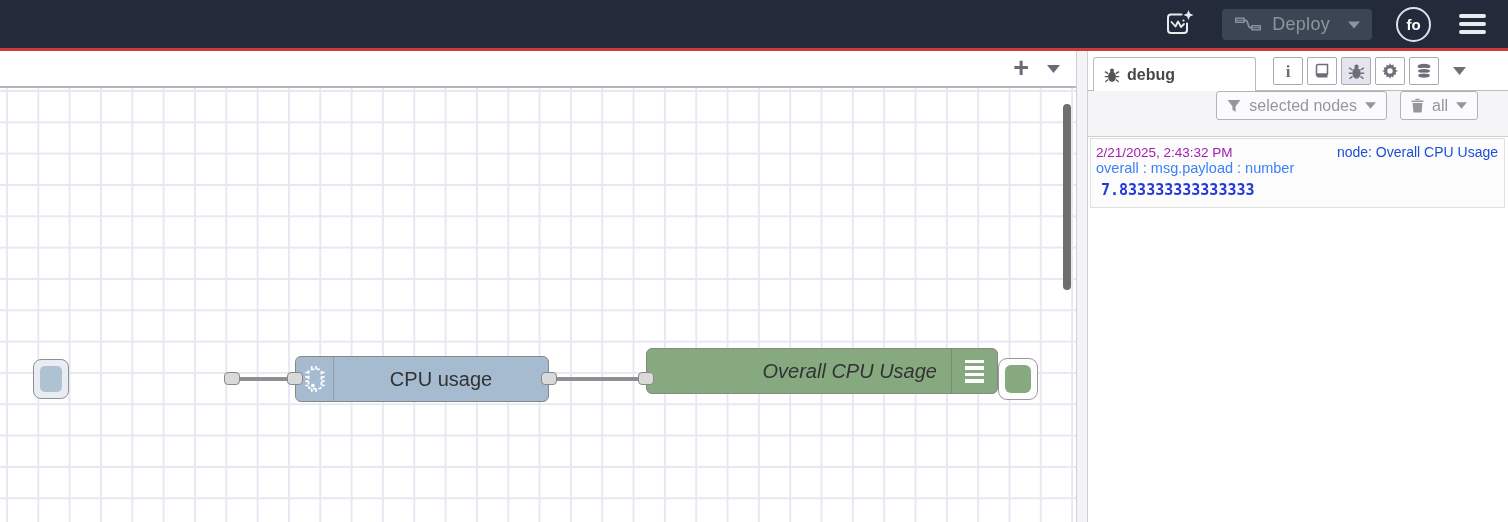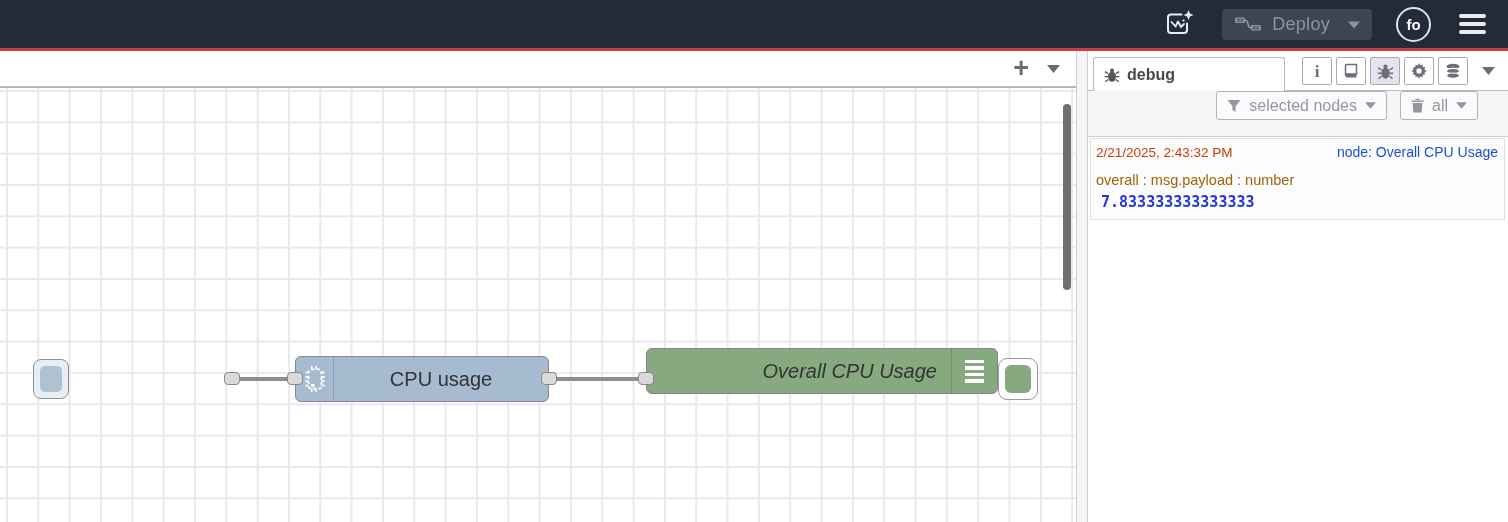--- a/index.html
+++ b/index.html
@@ -89,21 +89,21 @@
 
   
   .splitter { width:12px; height:471px; background:#f4f4f6;
               border-left:1px solid #cfcfd4; border-right:1px solid #cfcfd4; cursor:col-resize; }
 
   
   .sidebar { width:420px; height:471px; background:#fff; display:flex; flex-direction:column; }
 
   .sb-tabbar { height:40px; flex:none; display:flex; align-items:flex-end;
                border-bottom:1px solid #bbb; background:#fff; position:relative; }
-  .sb-tab { margin-left:5px; width:192px; height:34px; background:#fff;
+  .sb-tab { margin-left:5px; width:163px; height:34px; background:#fff;
             border:1px solid #bbb; border-bottom:none; border-radius:3px 3px 0 0;
             margin-bottom:-1px; display:flex; align-items:center; gap:7px; padding-left:10px;
             cursor:pointer; z-index:2; }
   .sb-tab-label { font-size:16px; font-weight:700; color:#484848; }
   .sb-iconbtns { display:flex; gap:4px; margin-left:17px; margin-bottom:5px; }
   .sb-iconbtn { width:30px; height:28px; border:1px solid #a9a9b0; background:#fff; border-radius:2px;
                 display:flex; align-items:center; justify-content:center; color:#6e6e76; cursor:pointer; }
   .sb-iconbtn.active { background:#e4e4ee; }
   .sb-iconbtn .serif-i { font-family:"Liberation Serif", serif; font-weight:700; font-size:17px; line-height:1; }
   .sb-caret { margin-left:14px; margin-bottom:12px; color:#6e6e76; background:none; border:none; cursor:pointer; }
@@ -112,23 +112,23 @@
                 display:flex; align-items:flex-start; justify-content:flex-end; gap:13px; padding-right:30px; }
   .sb-filter-btn, .sb-clear-btn { height:29px; border:1px solid #b2b2bb; border-radius:3px;
                 background:#fbfbfd; color:#96969e; font-size:16px; display:flex; align-items:center;
                 gap:8px; padding:0 10px; cursor:pointer; }
   .sb-filter-btn svg, .sb-clear-btn svg { flex:none; }
 
   .msg-list { flex:1; overflow:auto; background:#fff; }
   .debug-msg { margin:1px 3px 0 2px; background:#fcfcfc; border:1px solid #e0e0e0;
                padding:5px 6px 8px 5px; }
   .msg-meta { display:flex; justify-content:space-between; align-items:baseline; }
-  .msg-time { font-size:13.5px; color:#c2410c; }
+  .msg-time { font-size:13.5px; color:#a21caf; }
   .msg-source { font-size:14px; color:#1d4ed8; }
-  .msg-prop { font-size:14.5px; color:#a16207; margin-top:12px; }
+  .msg-prop { font-size:14.5px; color:#3b82f6; margin-top:0; }
   .msg-value { font-family:"DejaVu Sans Mono", monospace; font-size:15px; font-weight:600;
                color:#2438d8; margin-top:5px; padding-left:5px; }
 </style>
 </head>
 <body>
 
 <div class="app">
 
   <div class="header">
     <button class="ai-btn">

